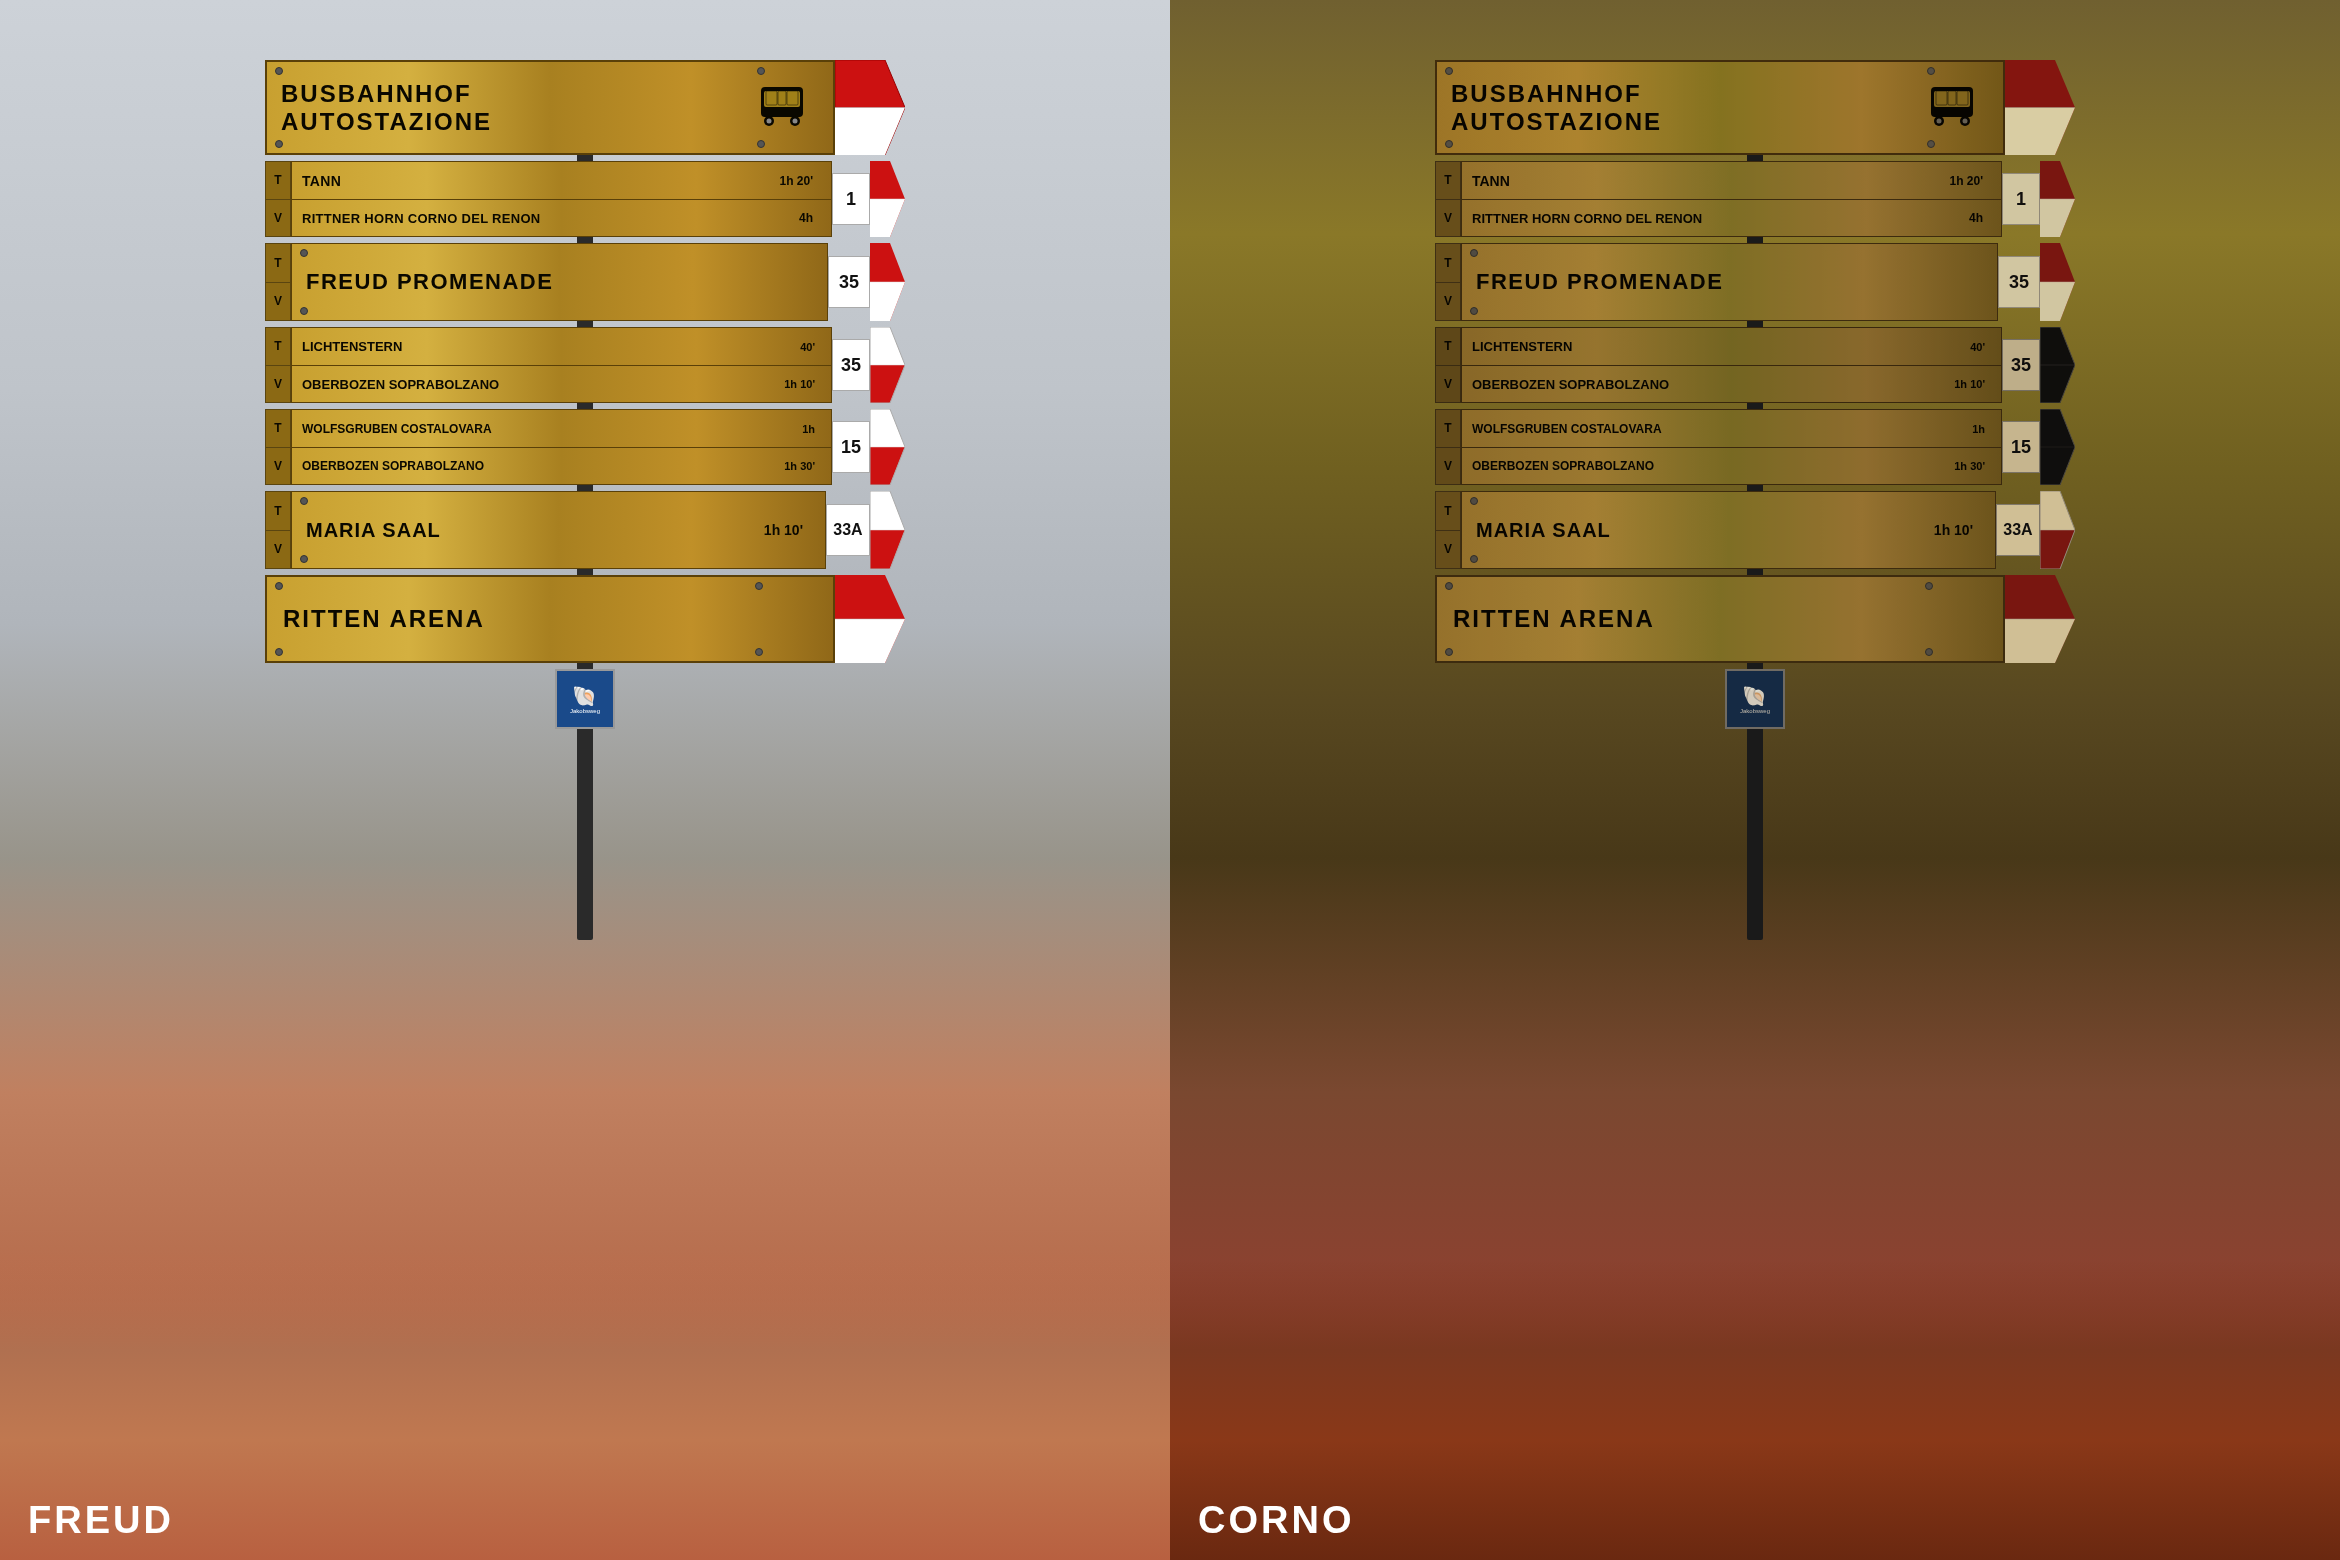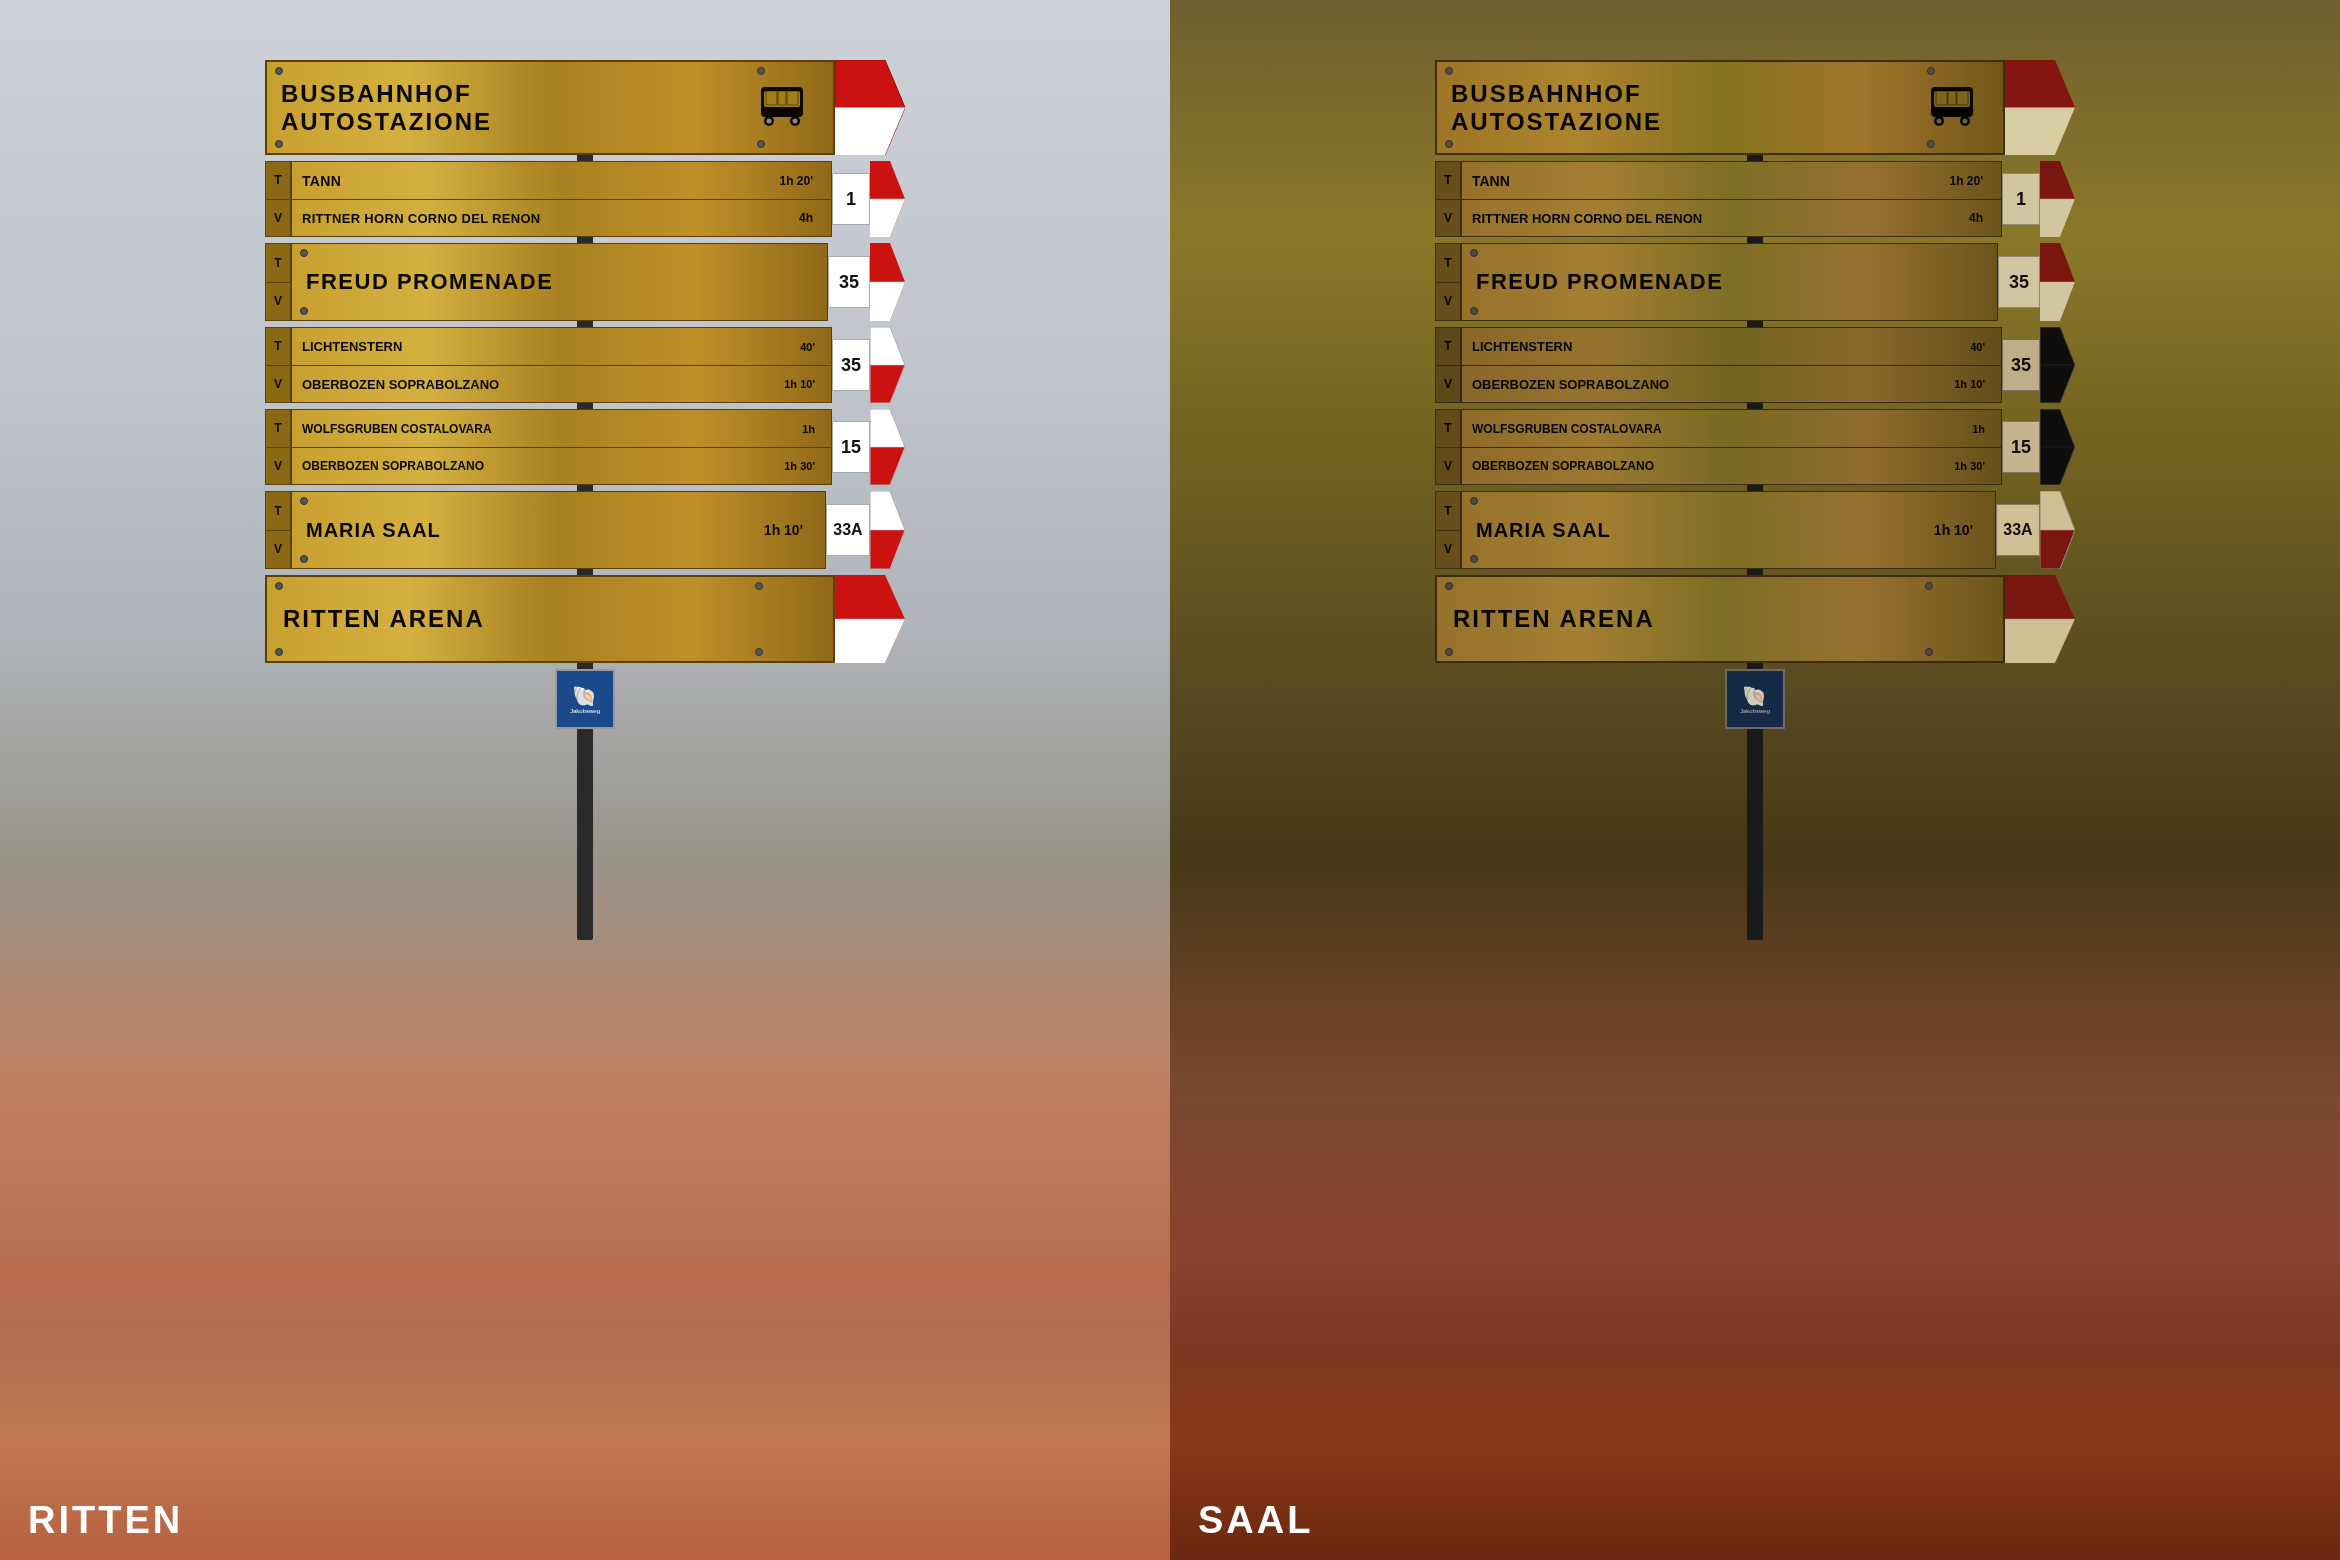--- a/index.html
+++ b/index.html
@@ -256,21 +256,21 @@
       </svg>
     </div>
 
     <div style="position:relative; z-index:2; left:50%; transform:translateX(-50%); width:60px; height:60px; background:#1a4a8a; border:2px solid #999; display:flex; flex-direction:column; align-items:center; justify-content:center; margin-top:5px;">
       <span style="font-size:20px; color:#f0c020;">🐚</span>
       <span style="font-size:6px; color:white; text-align:center; line-height:1.1;">Jakobsweg</span>
     </div>
 
   </div>
 
-  <div style="position:absolute; bottom:18px; left:28px; font-size:38px; font-weight:900; color:white; letter-spacing:3px; z-index:50; font-family:Arial,sans-serif;">RITTEN</div>
+  <div style="position:absolute; bottom:18px; left:28px; font-size:38px; font-weight:900; color:white; letter-spacing:3px; z-index:50; font-family:Arial,sans-serif;">FREUD</div>
 
 </div>
 
 <div class="panel panel-after">
   <div class="bg-sky-after"></div>
   <div class="ground-after"></div>
 
   <div style="position:absolute; top:60px; left:50%; transform:translateX(-50%); width:640px; z-index:5;">
 
     <div style="position:absolute; top:0; left:50%; transform:translateX(-50%); width:16px; height:880px; background:#1a1a1a; z-index:1; border-radius:2px;"></div>
@@ -448,15 +448,15 @@
       </svg>
     </div>
 
     <div style="position:relative; z-index:2; left:50%; transform:translateX(-50%); width:60px; height:60px; background:#0a3060; border:2px solid #777; display:flex; flex-direction:column; align-items:center; justify-content:center; margin-top:5px; filter:sepia(0.3) brightness(0.85);">
       <span style="font-size:20px; color:#c09010;">🐚</span>
       <span style="font-size:6px; color:#ccc; text-align:center; line-height:1.1;">Jakobsweg</span>
     </div>
 
   </div>
 
-  <div style="position:absolute; bottom:18px; left:28px; font-size:38px; font-weight:900; color:white; letter-spacing:3px; z-index:50; font-family:Arial,sans-serif;">SAAL</div>
+  <div style="position:absolute; bottom:18px; left:28px; font-size:38px; font-weight:900; color:white; letter-spacing:3px; z-index:50; font-family:Arial,sans-serif;">CORNO</div>
 
 </div>
 
 </body></html>

